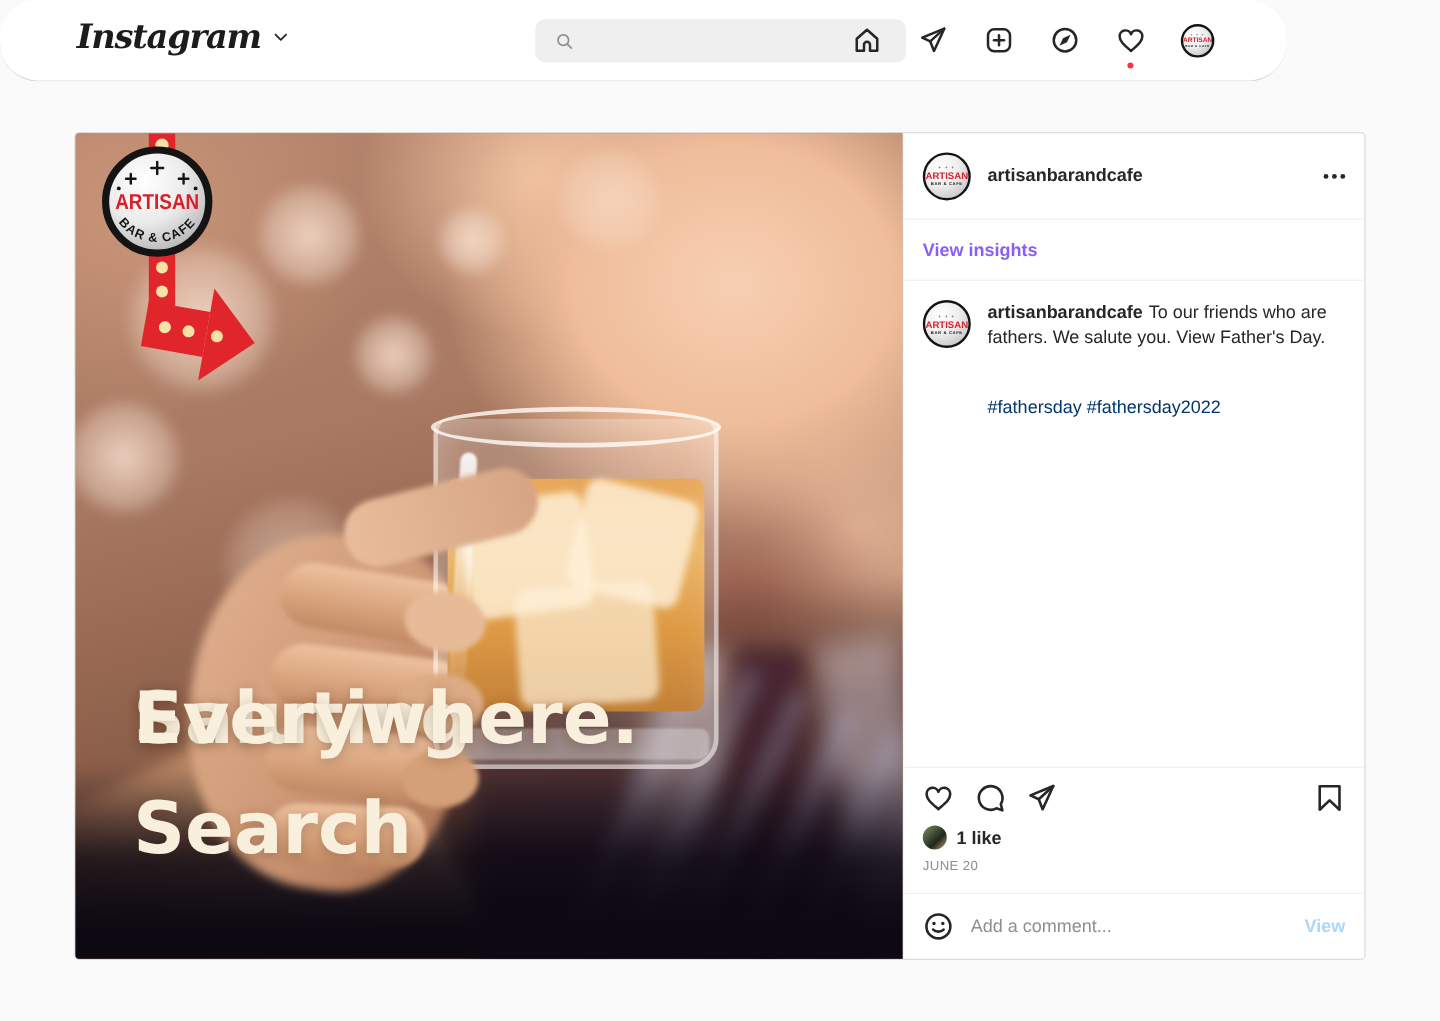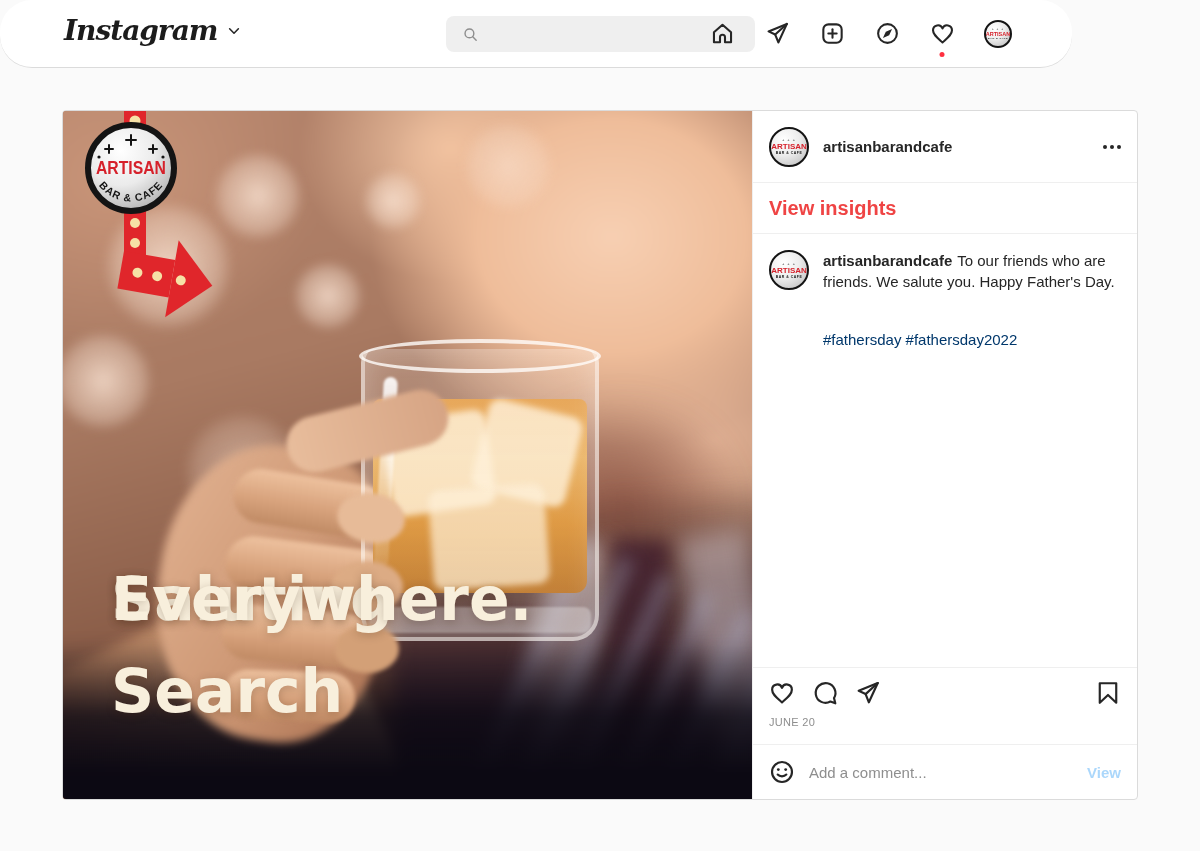--- a/index.html
+++ b/index.html
@@ -98,21 +98,21 @@
     font-size:60px; line-height:92px; color:#f8efdc; letter-spacing:0; text-shadow:0 2px 10px rgba(60,30,10,.25); }
   .badge-svg { left:6px; top:0; z-index:12; }
 
   
   .rpane { flex:1; display:flex; flex-direction:column; border-left:1px solid #efefef; min-width:0; }
   .rp-header { display:flex; align-items:center; gap:14px; padding:0 16px; height:72px; border-bottom:1px solid #efefef; }
   .rp-username { flex:1; font-weight:bold; font-size:15px; cursor:pointer; }
   .more-btn { display:flex; gap:3px; padding:8px 0; cursor:pointer; }
   .more-btn i { width:4px; height:4px; border-radius:50%; background:#262626; }
   .rp-insights { display:flex; align-items:center; padding:0 16px; height:51px; border-bottom:1px solid #efefef; }
-  .insights-link { color:#ef4444; font-weight:bold; font-size:20px; cursor:pointer; }
+  .insights-link { color:#8b5cf6; font-weight:bold; font-size:15px; cursor:pointer; }
   .rp-caption { display:flex; gap:14px; padding:16px; flex:1; overflow:hidden; }
   .cap-body { font-size:15px; line-height:21px; }
   .cap-user { font-weight:bold; margin-right:5px; cursor:pointer; }
   .hashtags { color:#00376b; margin-top:37px; cursor:pointer; }
   .rp-actions { display:flex; align-items:center; gap:17px; padding:12px 16px 8px; border-top:1px solid #efefef; }
   .act { width:26px; height:26px; cursor:pointer; }
   .act-spacer { flex:1; }
   .rp-likes { display:flex; align-items:center; gap:8px; padding:2px 16px 6px; font-size:15px; }
   .likes-avatar { width:20px; height:20px; border-radius:50%; flex:none; cursor:pointer;
     background:linear-gradient(135deg,#7f9459 0%, #39442e 45%, #20261d 62%, #caa27b 100%); }
@@ -290,21 +290,21 @@
       <span class="insights-link">View insights</span>
     </div>
 
     <div class="rp-caption">
       <div class="artisan-avatar av-40">
         <span class="mb-orn">+ + +</span>
         <span class="mb-name">ARTISAN</span>
         <span class="mb-tag">BAR &amp; CAFE</span>
       </div>
       <div class="cap-body">
-        <span class="cap-user">artisanbarandcafe</span><span>To our friends who are friends. We salute you. Happy Father's Day.</span>
+        <span class="cap-user">artisanbarandcafe</span><span>To our friends who are fathers. We salute you. View Father's Day.</span>
         <div class="hashtags">#fathersday #fathersday2022</div>
       </div>
     </div>
 
     <div class="rp-actions">
       <div class="act">
         <svg class="ic" width="26" height="26" viewBox="0 0 24 24">
             <path d="M12 20.6 C7 16.2 2.9 13.2 2.9 8.9 A4.7 4.7 0 0 1 12 7.2 A4.7 4.7 0 0 1 21.1 8.9 C21.1 13.2 17 16.2 12 20.6 Z" fill="none" stroke="#262626" stroke-width="2" stroke-linejoin="round"></path>
           </svg>
       </div>
@@ -320,20 +320,24 @@
           </svg>
       </div>
       <div class="act-spacer"></div>
       <div class="act">
         <svg class="ic" width="26" height="26" viewBox="0 0 24 24">
             <path d="M19.6 21 L12 13.8 L4.4 21 V3 H19.6 Z" fill="none" stroke="#262626" stroke-width="2" stroke-linejoin="round"></path>
           </svg>
       </div>
     </div>
 
+    <div class="rp-likes">
+      <span class="likes-avatar"></span>
+      <span class="likes-label">1 like</span>
+    </div>
 
     <div class="rp-date">JUNE 20</div>
 
     <div class="rp-comment">
       <div>
         <svg class="ic" width="26" height="26" viewBox="0 0 24 24">
             <circle cx="12" cy="12" r="9.2" fill="none" stroke="#262626" stroke-width="2"></circle>
             <circle cx="8.6" cy="9.8" r="1.3" fill="#262626"></circle>
             <circle cx="15.4" cy="9.8" r="1.3" fill="#262626"></circle>
             <path d="M8 14.4 A5 4 0 0 0 16 14.4" fill="none" stroke="#262626" stroke-width="2" stroke-linecap="round"></path>

